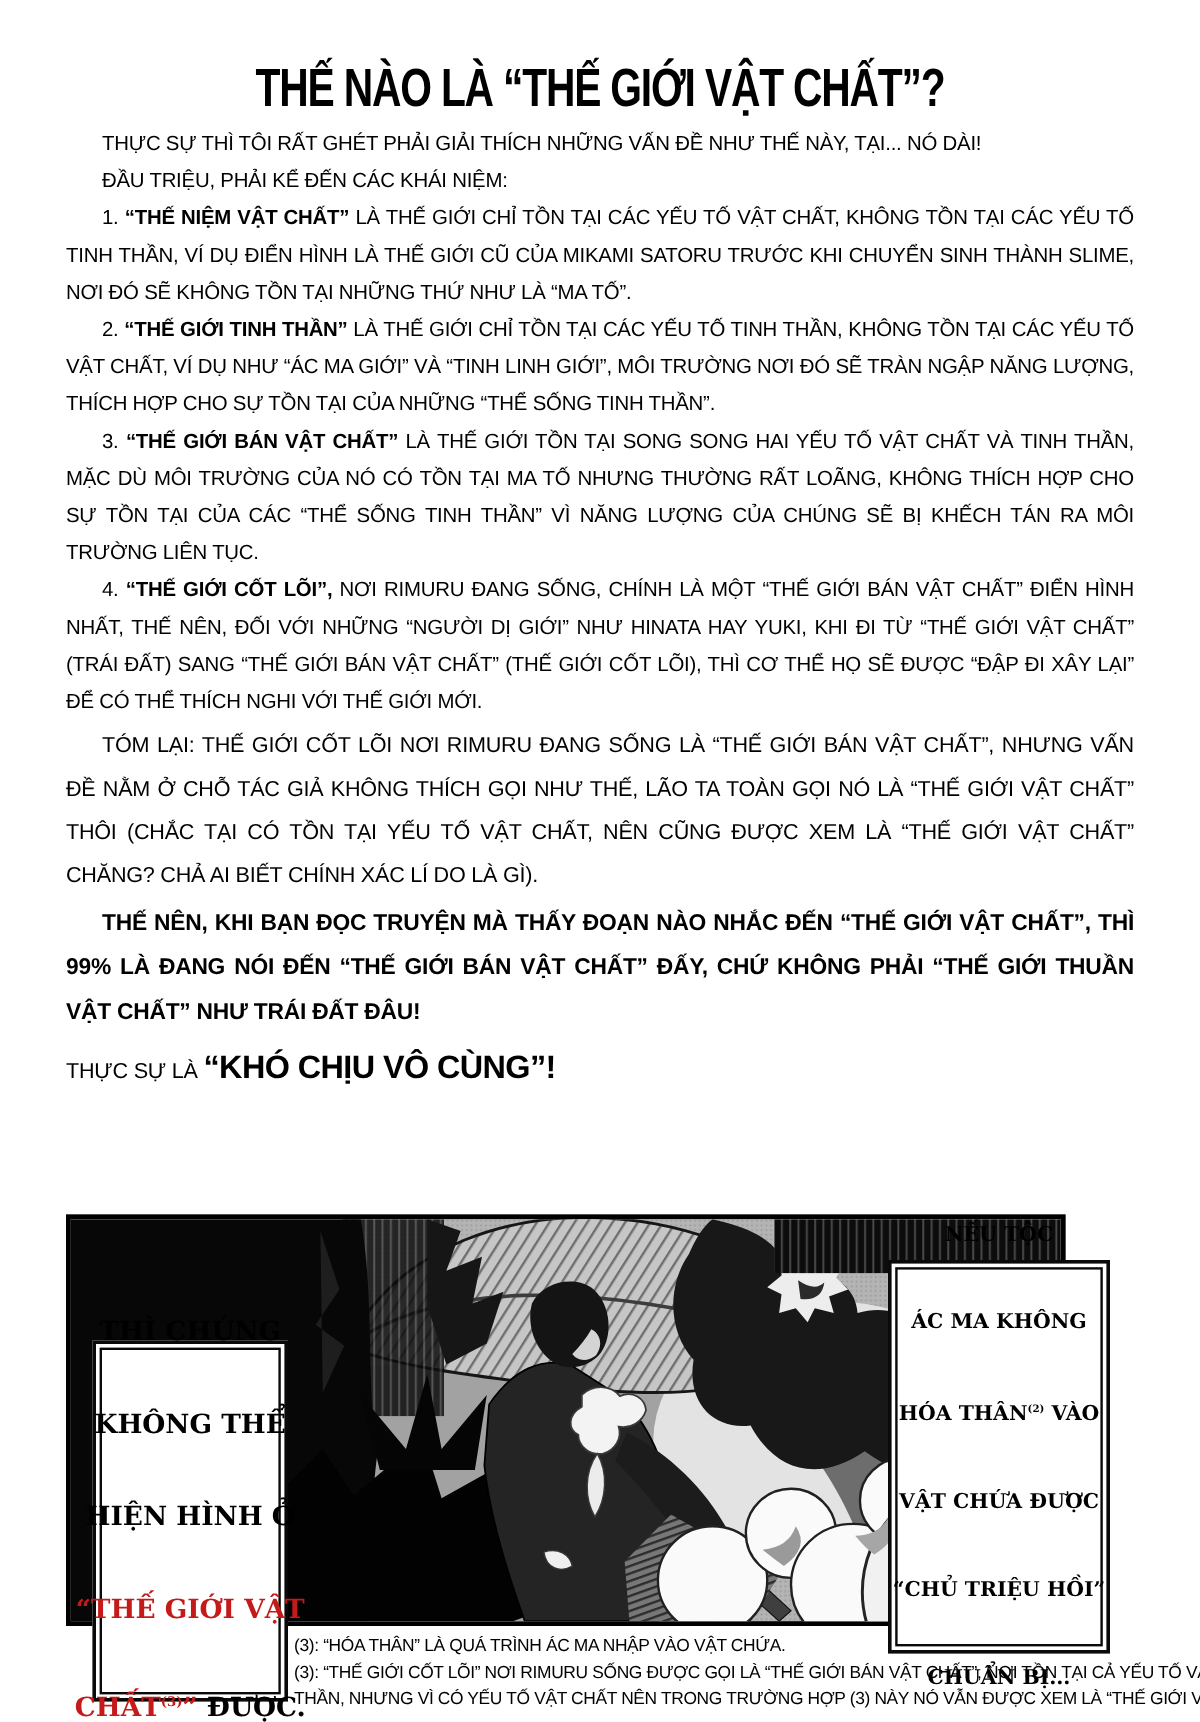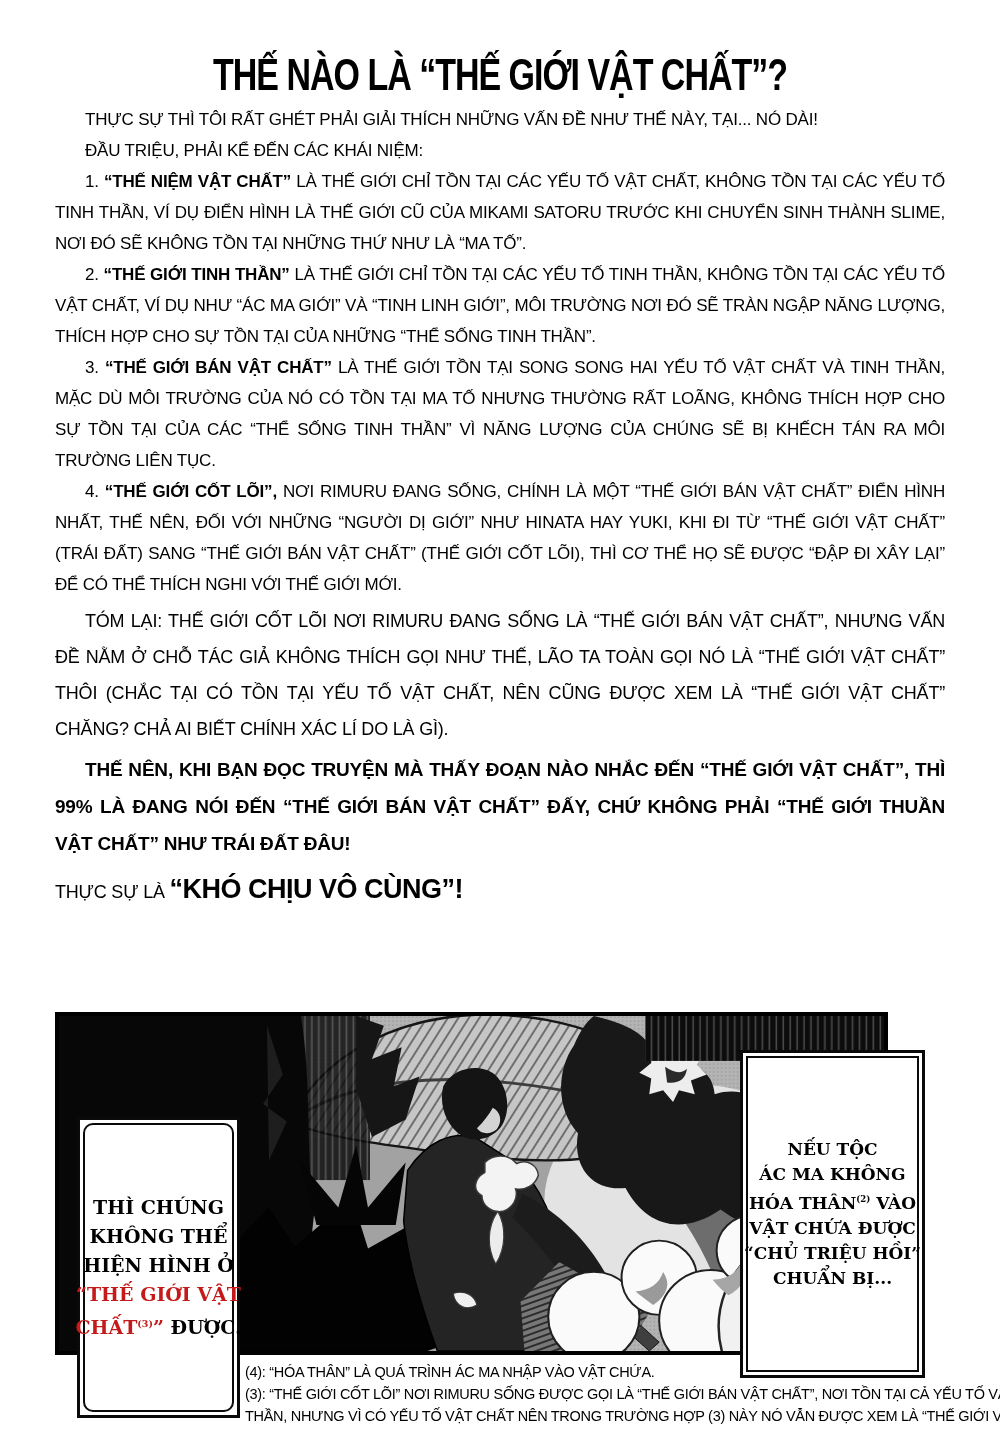--- a/index.html
+++ b/index.html
@@ -24,24 +24,24 @@
   .article .big{font-size:27px;font-weight:bold;letter-spacing:-0.5px;}
   .panel{
     position:absolute;left:55px;top:1012px;width:833px;height:343px;
     border:4px solid #000;box-sizing:border-box;background:#b4b4b4;
   }
   .panel svg{display:block;width:100%;height:100%;}
   .sbox{position:absolute;background:#fff;border:3px solid #0a0a0a;padding:3px;box-sizing:border-box;}
   .sbox .inner{
     border:2px solid #0a0a0a;width:100%;height:100%;box-sizing:border-box;
     display:flex;flex-direction:column;justify-content:center;align-items:center;
-    font-family:"DejaVu Serif",serif;font-weight:bold;text-align:center;
+    font-family:"DejaVu Serif",serif;font-weight:bold;text-align:center;gap:48px;
   }
   .sbox-left{left:77px;top:1117px;width:163px;height:301px;}
-  .sbox-left .inner{font-size:19px;line-height:29px;border-radius:10px;}
+  .sbox-left .inner{font-size:22px;line-height:29px;}
   .sbox-right{left:740px;top:1050px;width:185px;height:328px;}
   .sbox-right .inner{font-size:17px;line-height:25px;}
   .sline{white-space:nowrap;}
   .sbox sup{font-size:0.5em;}
   .red{color:var(--red);}
   .foot{
     position:absolute;left:245px;top:1361px;width:712px;
     font-size:14.5px;line-height:22px;letter-spacing:-0.3px;
   }
   .foot div{white-space:nowrap;}
@@ -138,16 +138,16 @@
       <div class="sline"><span class="">NẾU TỘC</span></div>
       <div class="sline"><span class="">ÁC MA KHÔNG</span></div>
       <div class="sline"><span class="">HÓA THÂN</span><sup class="">(2)</sup><span class=""> VÀO</span></div>
       <div class="sline"><span class="">VẬT CHỨA ĐƯỢC</span></div>
       <div class="sline"><span class="">“CHỦ TRIỆU HỒI”</span></div>
       <div class="sline"><span class="">CHUẨN BỊ...</span></div>
     </div>
 </div>
 
 <footer class="foot">
-    <div>(4): “HÓA THÂN” LÀ QUÁ TRÌNH ÁC MA NHẬP VÀO VẬT CHỨA.</div>
+    <div>(3): “HÓA THÂN” LÀ QUÁ TRÌNH ÁC MA NHẬP VÀO VẬT CHỨA.</div>
     <div>(3): “THẾ GIỚI CỐT LÕI” NƠI RIMURU SỐNG ĐƯỢC GỌI LÀ “THẾ GIỚI BÁN VẬT CHẤT”, NƠI TỒN TẠI CẢ YẾU TỐ VẬT CHẤT VÀ TINH</div>
     <div>THẦN, NHƯNG VÌ CÓ YẾU TỐ VẬT CHẤT NÊN TRONG TRƯỜNG HỢP (3) NÀY NÓ VẪN ĐƯỢC XEM LÀ “THẾ GIỚI VẬT CHẤT”.</div>
   </footer>
 
 </body></html>

